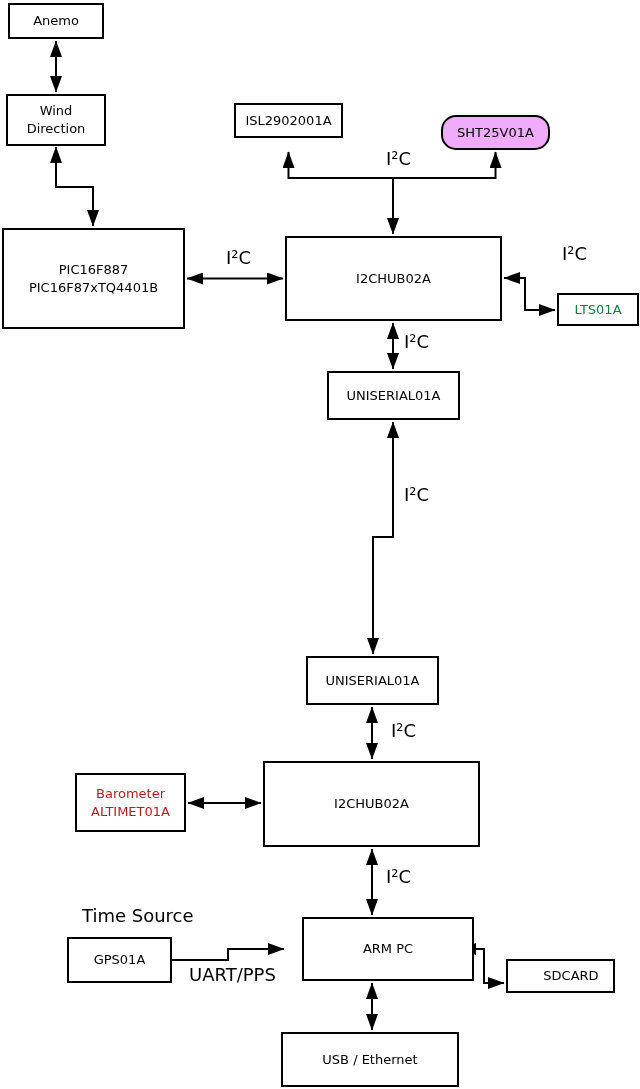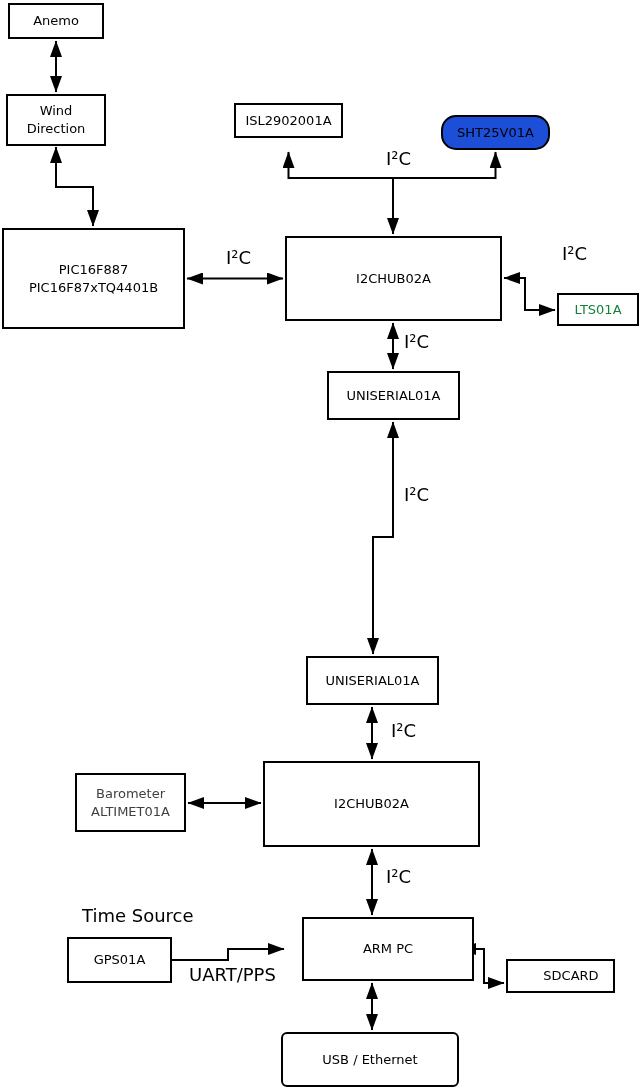--- a/index.html
+++ b/index.html
@@ -95,21 +95,21 @@
 
   <div class="node" style="left: 2px; top: 228px; width: 183px; height: 101px; background: rgb(255, 255, 255); border-color: rgb(0, 0, 0); color: rgb(0, 0, 0);">
     <span>PIC16F887</span>
     <span>PIC16F87xTQ4401B</span>
   </div>
 
   <div class="node" style="left: 234px; top: 103px; width: 109px; height: 35px; background: rgb(255, 255, 255); border-color: rgb(0, 0, 0); color: rgb(0, 0, 0);">
     <span>ISL2902001A</span>
   </div>
 
-  <div class="node" style="left: 441px; top: 115px; width: 109px; height: 35px; background: #1d4ed8; border-color: rgb(0, 0, 0); color: rgb(0, 0, 0); border-radius: 15px;">
+  <div class="node" style="left: 441px; top: 115px; width: 109px; height: 35px; background: #f0abfc; border-color: rgb(0, 0, 0); color: rgb(0, 0, 0); border-radius: 15px;">
     <span>SHT25V01A</span>
   </div>
 
   <div class="node" style="left: 285px; top: 236px; width: 217px; height: 85px; background: rgb(255, 255, 255); border-color: rgb(0, 0, 0); color: rgb(0, 0, 0);">
     <span>I2CHUB02A</span>
   </div>
 
   <div class="node" style="left: 557px; top: 293px; width: 82px; height: 33px; background: rgb(255, 255, 255); border-color: rgb(0, 0, 0); color: #15803d;">
     <span>LTS01A</span>
   </div>
@@ -119,34 +119,34 @@
   </div>
 
   <div class="node" style="left: 306px; top: 656px; width: 133px; height: 49px; background: rgb(255, 255, 255); border-color: rgb(0, 0, 0); color: rgb(0, 0, 0);">
     <span>UNISERIAL01A</span>
   </div>
 
   <div class="node" style="left: 263px; top: 761px; width: 217px; height: 86px; background: rgb(255, 255, 255); border-color: rgb(0, 0, 0); color: rgb(0, 0, 0);">
     <span>I2CHUB02A</span>
   </div>
 
-  <div class="node" style="left: 75px; top: 773px; width: 111px; height: 59px; background: rgb(255, 255, 255); border-color: rgb(0, 0, 0); color: #404040;">
+  <div class="node" style="left: 75px; top: 773px; width: 111px; height: 59px; background: rgb(255, 255, 255); border-color: rgb(0, 0, 0); color: #b91c1c;">
     <span>Barometer</span>
     <span>ALTIMET01A</span>
   </div>
 
   <div class="node" style="left: 67px; top: 937px; width: 105px; height: 46px; background: rgb(255, 255, 255); border-color: rgb(0, 0, 0); color: rgb(0, 0, 0);">
     <span>GPS01A</span>
   </div>
 
   <div class="node" style="left: 286px; top: 917px; width: 172px; height: 64px; background: rgb(255, 255, 255); border-color: rgb(0, 0, 0); color: rgb(0, 0, 0); margin-left: 16px;">
     <span>ARM PC</span>
   </div>
 
   <div class="node" style="left: 506px; top: 959px; width: 109px; height: 34px; background: rgb(255, 255, 255); border-color: rgb(0, 0, 0); color: rgb(0, 0, 0); padding-left: 21px;">
     <span>SDCARD</span>
   </div>
 
-  <div class="node" style="left: 281px; top: 1032px; width: 178px; height: 55px; background: rgb(255, 255, 255); border-color: rgb(0, 0, 0); color: rgb(0, 0, 0); border-radius: 6px;">
+  <div class="node" style="left: 281px; top: 1032px; width: 178px; height: 55px; background: rgb(255, 255, 255); border-color: rgb(0, 0, 0); color: rgb(0, 0, 0);">
     <span>USB / Ethernet</span>
   </div>
 
 </div>
 
 </body></html>

